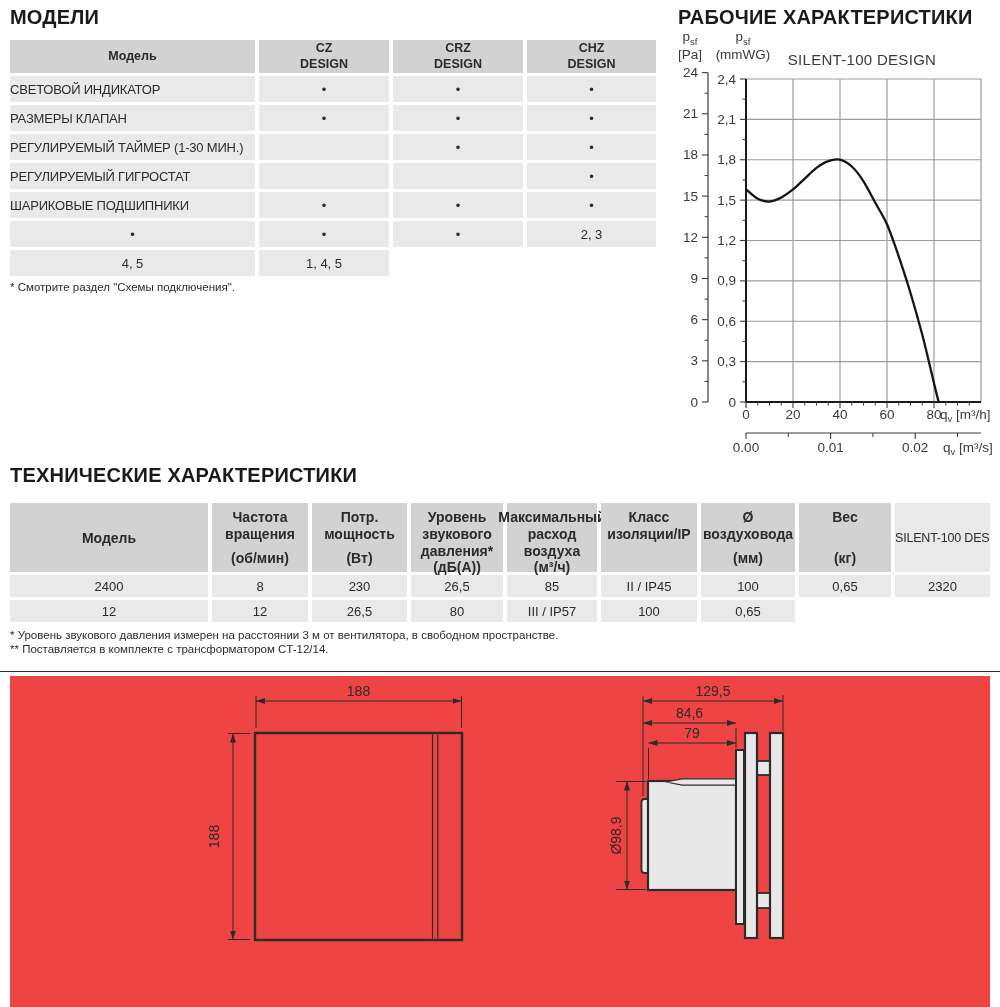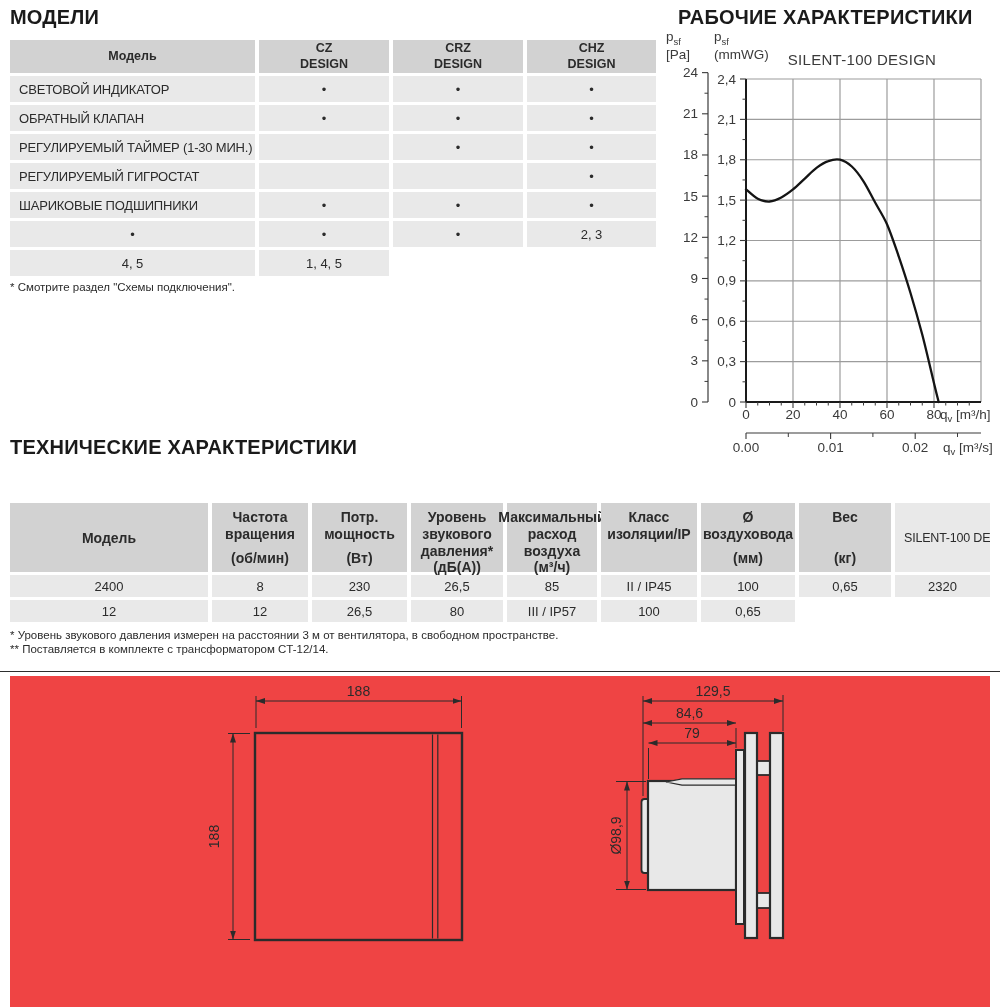--- a/index.html
+++ b/index.html
@@ -13,30 +13,30 @@
                 grid-template-rows:33px repeat(7,26px);column-gap:4px;row-gap:3px}
   #tech-table{left:10px;top:503px;
               grid-template-columns:198px 96px 95px 92px 90px 96px 94px 92px 95px;
               grid-template-rows:69px 22px 22px;column-gap:4px;row-gap:3px}
   .hc{background:#d2d2d2;font-weight:bold;text-align:center;line-height:1.25;
       white-space:pre-line;color:#2b2b2b}
   #models-table .hc{display:flex;align-items:center;justify-content:center;font-size:12.5px}
   #tech-table .hc{display:flex;flex-direction:column;justify-content:space-between;
                   align-items:center;font-size:14px;line-height:1.2;padding:6px 2px 5px}
   #tech-table .hc.cv{justify-content:center}
-  .lc{background:#e9e9e9;display:flex;align-items:center;padding-left:9px;
+  .lc{background:#e9e9e9;display:flex;align-items:center;
       font-size:13px;letter-spacing:-.2px;white-space:nowrap;overflow:hidden}
   .vc{background:#e9e9e9;display:flex;align-items:center;justify-content:center;font-size:13px}
   #tech-table .lc{font-size:12.5px}
   .footnote{position:absolute;font-size:11.5px;color:#2b2b2b;line-height:1.25}
   .rule{position:absolute;left:0;top:671px;width:1000px;height:0;border-top:1.6px solid #2e2e2e}
   .dim-panel{position:absolute;left:10px;top:676px;width:980px;height:359px;background:#ef4444}
   .dim-panel svg{position:absolute;left:0;top:0}
   #perf-chart{position:absolute;left:660px;top:25px}
-  .axis-title{position:absolute;font-size:13.5px;color:#3a3a3a;line-height:1.17}
+  .axis-title{position:absolute;text-align:center;font-size:13.5px;color:#3a3a3a;line-height:1.17}
   .axis-title sub{font-size:9.5px}
   .chart-title{position:absolute;left:782px;top:51px;width:160px;text-align:center;
                font-size:15px;color:#3a3a3a;letter-spacing:.3px;white-space:nowrap}
   svg text{font-family:"Liberation Sans",sans-serif;fill:#3a3a3a}
   .dim-label{fill:#2b2b2b}
 </style>
 </head>
 <body>
 
 <h2 class="heading" style="left:10px;top:6px">МОДЕЛИ</h2>
@@ -45,21 +45,21 @@
     <div class="hc">CZ
 DESIGN</div>
     <div class="hc">CRZ
 DESIGN</div>
     <div class="hc">CHZ
 DESIGN</div>
     <div class="lc">СВЕТОВОЙ ИНДИКАТОР</div>
     <div class="vc">•</div>
     <div class="vc">•</div>
     <div class="vc">•</div>
-    <div class="lc">ОБРАТНЫЙ КЛАПАН</div>
+    <div class="lc">РАЗМЕРЫ КЛАПАН</div>
     <div class="vc">•</div>
     <div class="vc">•</div>
     <div class="vc">•</div>
     <div class="lc">РЕГУЛИРУЕМЫЙ ТАЙМЕР (1-30 МИН.)</div>
     <div class="vc"></div>
     <div class="vc">•</div>
     <div class="vc">•</div>
     <div class="lc">РЕГУЛИРУЕМЫЙ ГИГРОСТАТ</div>
     <div class="vc"></div>
     <div class="vc"></div>
@@ -193,21 +193,21 @@
     <text x="170.60000000000002" y="427" text-anchor="middle" font-size="13.5">0.01</text>
     <line x1="255.20000000000002" y1="408" x2="255.20000000000002" y2="414" stroke="#3a3a3a" stroke-width="1.1"></line>
     <text x="255.20000000000002" y="427" text-anchor="middle" font-size="13.5">0.02</text>
     <line x1="128.3" y1="408" x2="128.3" y2="412" stroke="#3a3a3a" stroke-width="1"></line>
     <line x1="212.9" y1="408" x2="212.9" y2="412" stroke="#3a3a3a" stroke-width="1"></line>
     <line x1="297.5" y1="408" x2="297.5" y2="412" stroke="#3a3a3a" stroke-width="1"></line>
     <text x="283" y="427" text-anchor="start" font-size="13.5"><tspan>q</tspan><tspan font-size="9.5" dy="2.5">v</tspan><tspan font-size="13.5" dy="-2.5"> [m³/s]</tspan></text>
     <path d="M86.0,164.4C88.0,165.9 93.8,171.8 97.8,173.8C101.7,175.8 105.6,176.7 109.5,176.5C113.4,176.2 117.3,174.5 121.3,172.4C125.2,170.4 129.1,167.5 133.0,164.4C136.9,161.2 140.8,157.2 144.8,153.6C148.7,150.0 152.6,145.7 156.5,142.8C160.4,139.9 164.3,137.4 168.3,136.1C172.2,134.7 176.1,133.9 180.0,134.7C183.9,135.6 187.8,137.9 191.8,141.5C195.7,145.1 199.6,150.2 203.5,156.3C207.4,162.3 211.3,170.6 215.3,177.8C219.2,185.0 223.1,190.4 227.0,199.3C230.9,208.3 234.8,220.2 238.8,231.6C242.7,243.1 246.6,255.0 250.5,268.0C254.4,281.0 258.3,294.7 262.3,309.7C266.2,324.7 271.3,346.9 274.0,358.2C276.7,369.4 277.9,373.9 278.7,377.0" fill="none" stroke="#141414" stroke-width="2.3" stroke-linecap="round" stroke-linejoin="round"></path>
   </svg>
 
-<h2 class="heading" style="left:10px;top:436px">ТЕХНИЧЕСКИЕ ХАРАКТЕРИСТИКИ</h2>
+<h2 class="heading" style="left:10px;top:464px">ТЕХНИЧЕСКИЕ ХАРАКТЕРИСТИКИ</h2>
 <div class="grid" id="tech-table">
     <div class="hc cv"><div>Модель</div></div>
     <div class="hc"><div>Частота
 вращения</div><div>(об/мин)</div></div>
     <div class="hc"><div>Потр.
 мощность</div><div>(Вт)</div></div>
     <div class="hc"><div>Уровень
 звукового
 давления*</div><div>(дБ(А))</div></div>
     <div class="hc"><div>Максимальный

